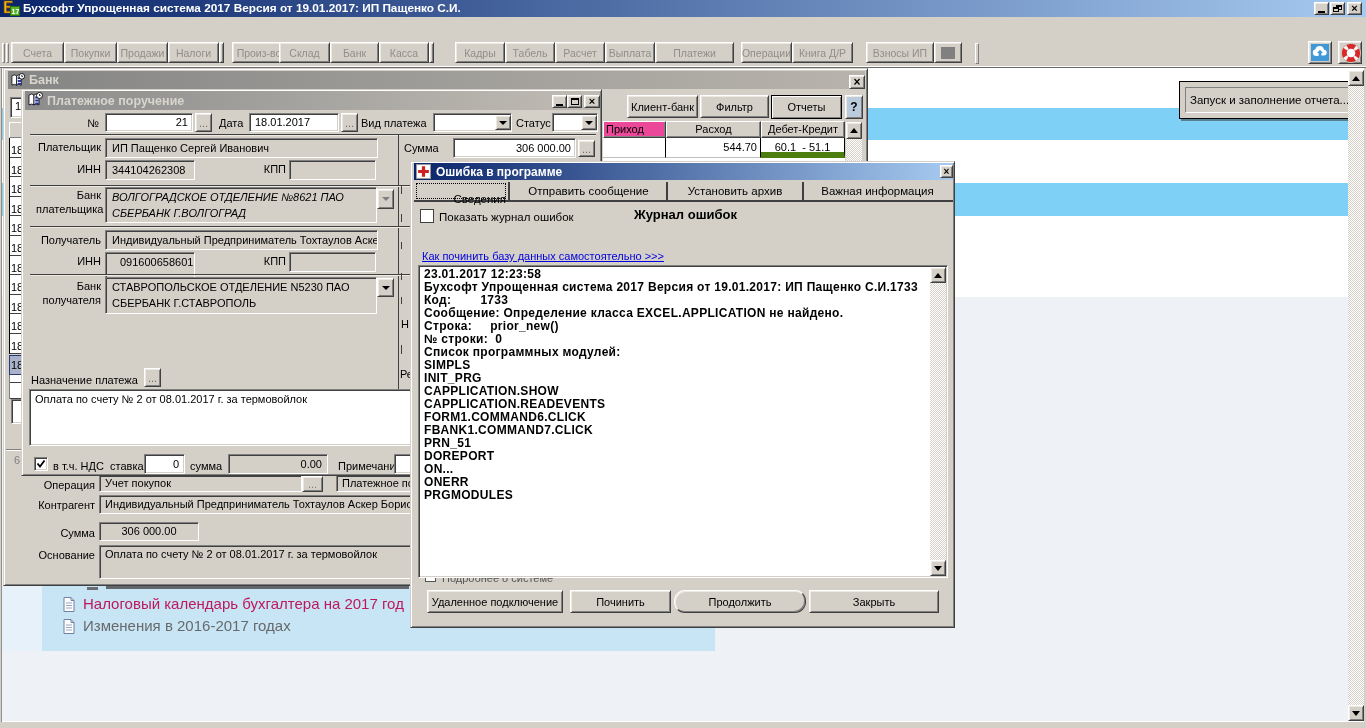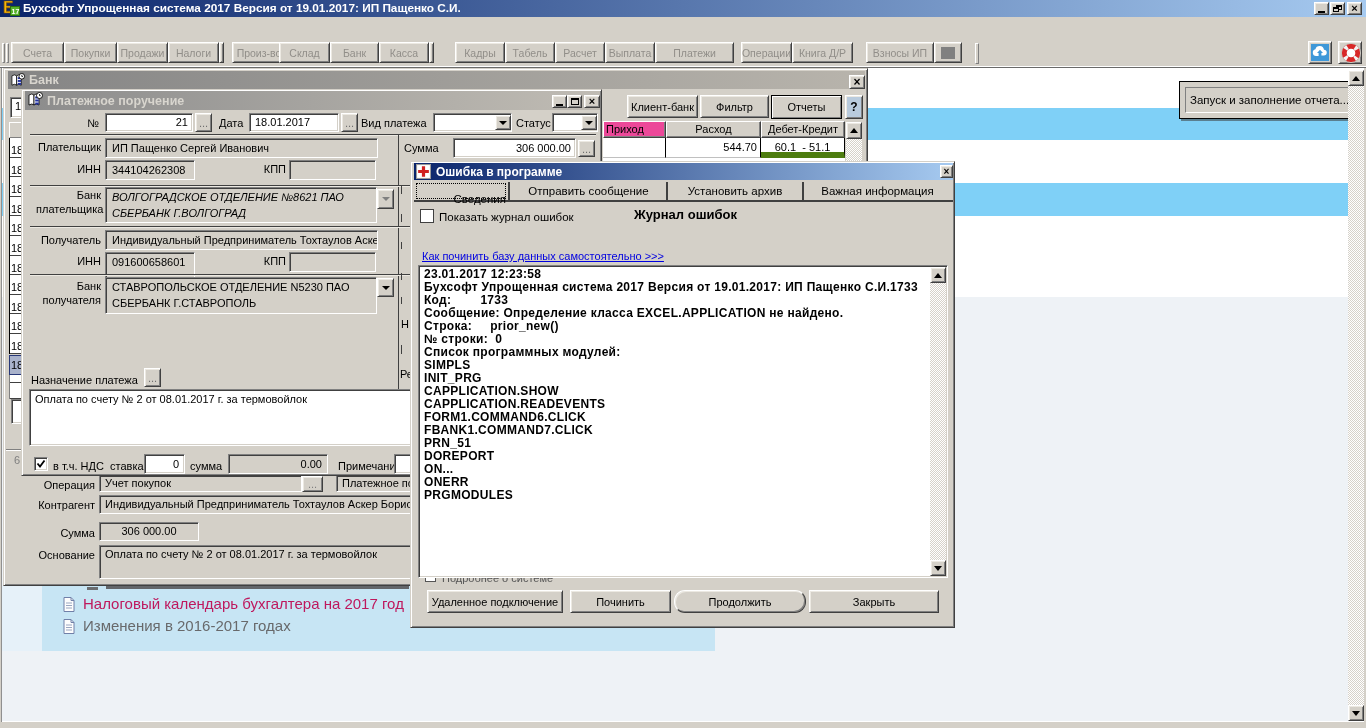--- a/index.html
+++ b/index.html
@@ -241,21 +241,21 @@
   <div class="lbl" style="left:14px;top:98px;width:65px;text-align:right;">Банк<br>плательщика</div>
   <div class="sg" style="left:83px;top:97px;width:272px;height:36px;line-height:16px;padding:1px 0 0 6px;white-space:nowrap;overflow:hidden;font-style:italic;">ВОЛГОГРАДСКОЕ ОТДЕЛЕНИЕ №8621 ПАО<br>СБЕРБАНК Г.ВОЛГОГРАД</div>
   <div class="b ctr" style="left:355px;top:99px;width:17px;height:20px;">
         <div style="position:static;width:0;height:0;border-left:4px solid transparent;border-right:4px solid transparent;border-top:4px solid #808080;"></div>
       </div>
   <div style="left:8px;top:136px;width:566px;height:2px;background:#404040;border-bottom:1px solid #ece9e2;"></div>
 
   <div class="lbl" style="left:14px;top:143px;width:65px;text-align:right;">Получатель</div>
   <div class="sg nw" style="left:83px;top:140px;width:273px;height:20px;line-height:18px;padding-left:6px;overflow:hidden;">Индивидуальный Предприниматель Тохтаулов Аске</div>
   <div class="lbl" style="left:34px;top:164px;width:45px;text-align:right;">ИНН</div>
-  <div class="sg nw" style="left:83px;top:162px;width:90px;height:36px;line-height:18px;padding-left:6px;">091600658601</div>
+  <div class="sg nw" style="left:83px;top:162px;width:90px;height:36px;line-height:18px;padding-left:14px;">091600658601</div>
   <div class="lbl" style="left:219px;top:164px;width:45px;text-align:right;">КПП</div>
   <div class="sg nw" style="left:267px;top:162px;width:87px;height:20px;"></div>
   <div style="left:8px;top:184px;width:566px;height:2px;background:#404040;border-bottom:1px solid #ece9e2;"></div>
   <div class="lbl" style="left:14px;top:189px;width:65px;text-align:right;">Банк<br>получателя</div>
   <div class="sg" style="left:83px;top:187px;width:272px;height:37px;line-height:16px;padding:1px 0 0 6px;white-space:nowrap;overflow:hidden;">СТАВРОПОЛЬСКОЕ ОТДЕЛЕНИЕ N5230 ПАО<br>СБЕРБАНК Г.СТАВРОПОЛЬ</div>
   <div class="b ctr" style="left:355px;top:188px;width:17px;height:19px;">
         <div style="position:static;width:0;height:0;border-left:4px solid transparent;border-right:4px solid transparent;border-top:4px solid #000;"></div>
       </div>
 
   <div class="lbl" style="left:382px;top:51px;">Сумма</div>

